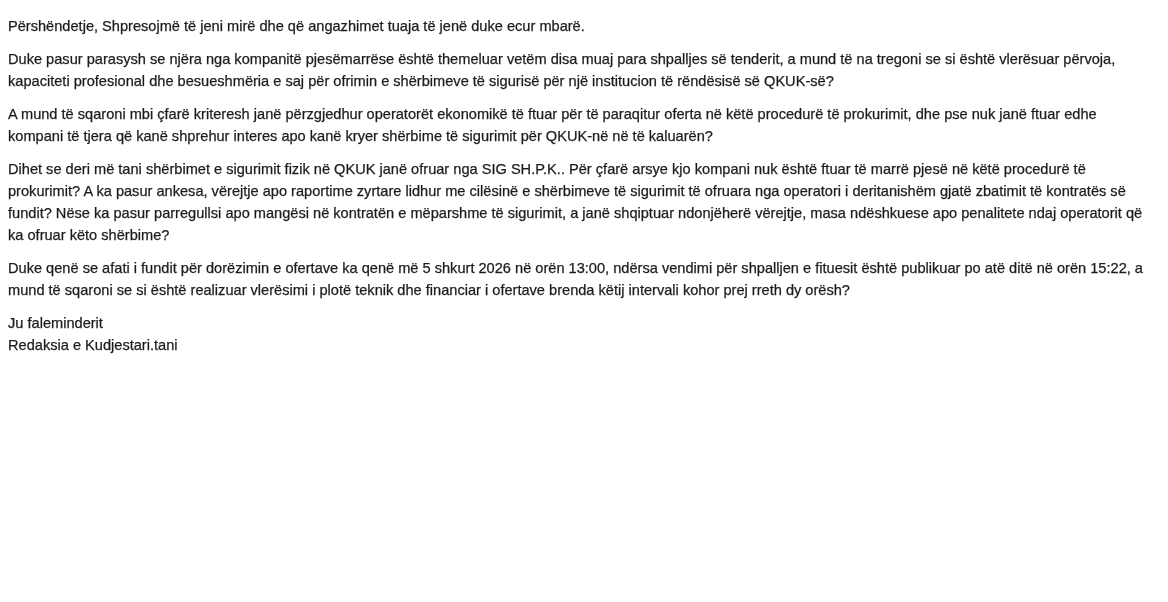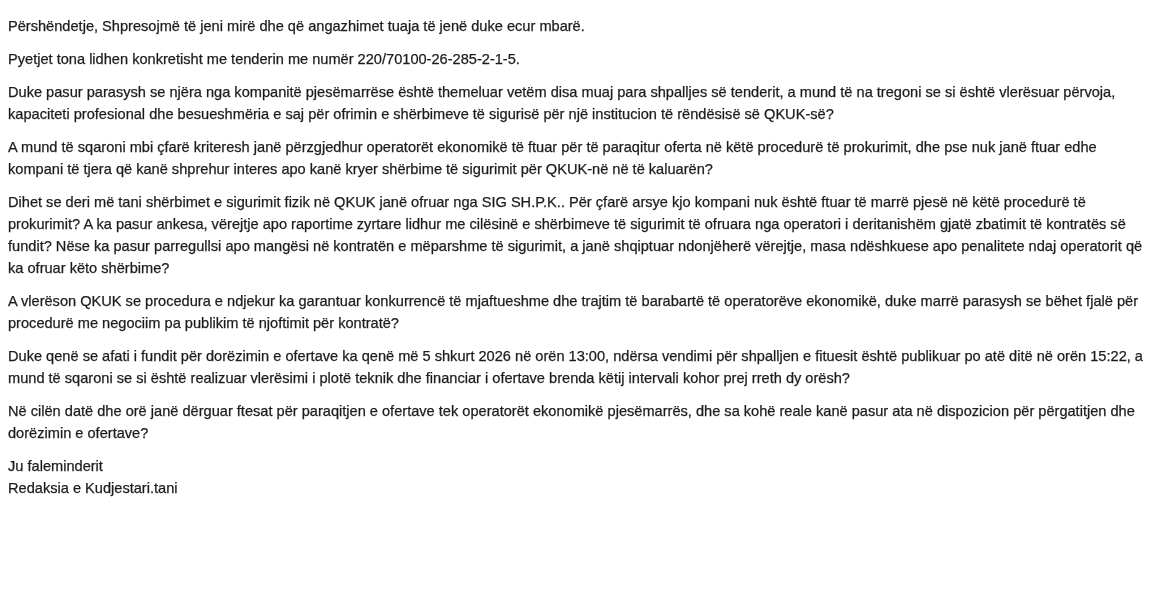--- a/index.html
+++ b/index.html
@@ -25,22 +25,19 @@
     .document p {
       margin: 0 0 11px 0;
       white-space: pre-line;
     }
   </style>
 </head>
 <body>
 
 <div class="document">
   <p>Përshëndetje, Shpresojmë të jeni mirë dhe që angazhimet tuaja të jenë duke ecur mbarë.</p>
-  <p>Pyetjet tona lidhen konkretisht me tenderin me numër 220/70100-26-285-2-1-5.</p>
   <p>Duke pasur parasysh se njëra nga kompanitë pjesëmarrëse është themeluar vetëm disa muaj para shpalljes së tenderit, a mund të na tregoni se si është vlerësuar përvoja, kapaciteti profesional dhe besueshmëria e saj për ofrimin e shërbimeve të sigurisë për një institucion të rëndësisë së QKUK-së?</p>
   <p>A mund të sqaroni mbi çfarë kriteresh janë përzgjedhur operatorët ekonomikë të ftuar për të paraqitur oferta në këtë procedurë të prokurimit, dhe pse nuk janë ftuar edhe kompani të tjera që kanë shprehur interes apo kanë kryer shërbime të sigurimit për QKUK-në në të kaluarën?</p>
   <p>Dihet se deri më tani shërbimet e sigurimit fizik në QKUK janë ofruar nga SIG SH.P.K.. Për çfarë arsye kjo kompani nuk është ftuar të marrë pjesë në këtë procedurë të prokurimit? A ka pasur ankesa, vërejtje apo raportime zyrtare lidhur me cilësinë e shërbimeve të sigurimit të ofruara nga operatori i deritanishëm gjatë zbatimit të kontratës së fundit? Nëse ka pasur parregullsi apo mangësi në kontratën e mëparshme të sigurimit, a janë shqiptuar ndonjëherë vërejtje, masa ndëshkuese apo penalitete ndaj operatorit që ka ofruar këto shërbime?</p>
-  <p>A vlerëson QKUK se procedura e ndjekur ka garantuar konkurrencë të mjaftueshme dhe trajtim të barabartë të operatorëve ekonomikë, duke marrë parasysh se bëhet fjalë për procedurë me negociim pa publikim të njoftimit për kontratë?</p>
   <p>Duke qenë se afati i fundit për dorëzimin e ofertave ka qenë më 5 shkurt 2026 në orën 13:00, ndërsa vendimi për shpalljen e fituesit është publikuar po atë ditë në orën 15:22, a mund të sqaroni se si është realizuar vlerësimi i plotë teknik dhe financiar i ofertave brenda këtij intervali kohor prej rreth dy orësh?</p>
-  <p>Në cilën datë dhe orë janë dërguar ftesat për paraqitjen e ofertave tek operatorët ekonomikë pjesëmarrës, dhe sa kohë reale kanë pasur ata në dispozicion për përgatitjen dhe dorëzimin e ofertave?</p>
   <p>Ju faleminderit
 Redaksia e Kudjestari.tani</p>
 </div>
 
 </body></html>

